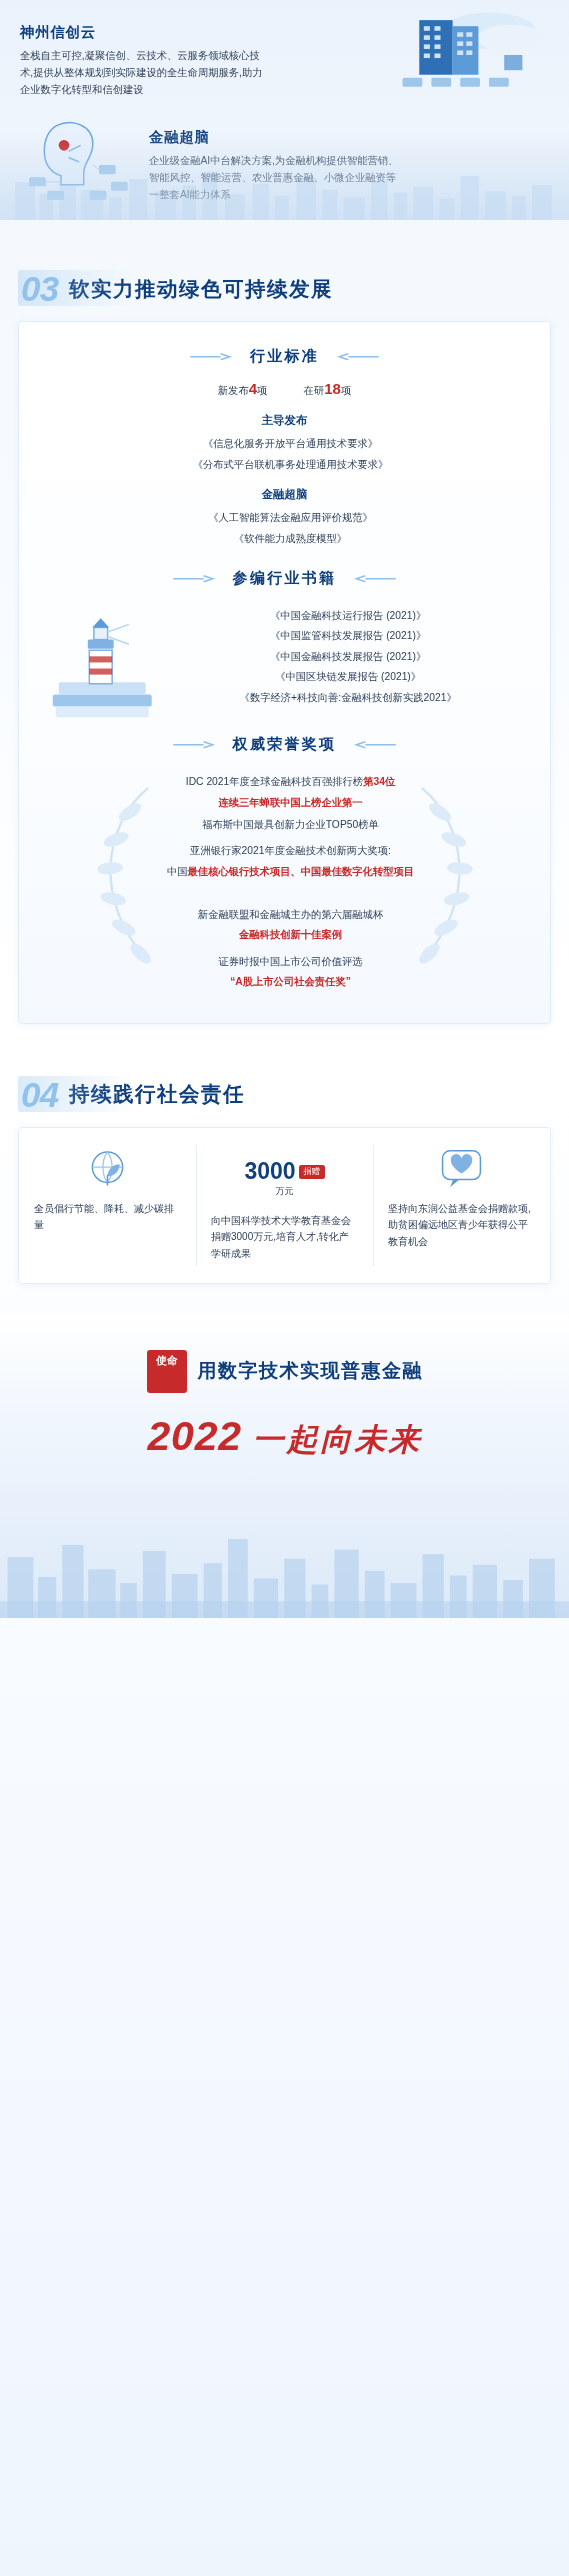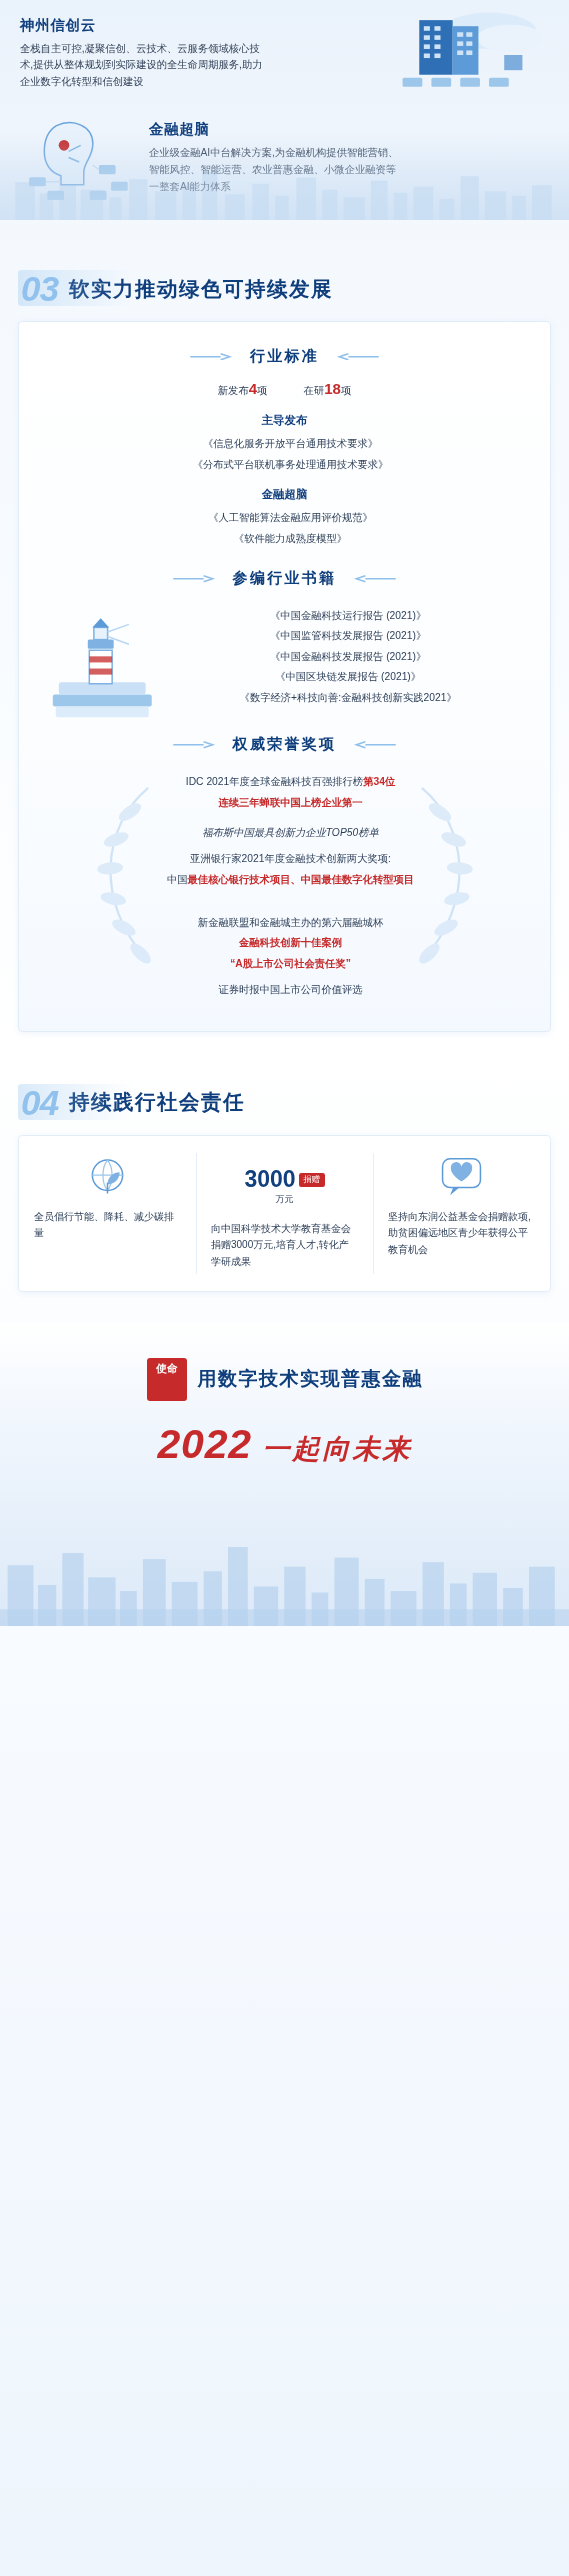--- a/index.html
+++ b/index.html
@@ -30,21 +30,21 @@
   .sky-deco{
     position:absolute;left:0;bottom:0;width:570px;height:91px;
     background:linear-gradient(180deg,rgba(221,234,248,0) 0%,rgba(200,221,243,.75) 100%);
   }
   .skyline{
     position:absolute;left:0;bottom:0;width:570px;height:68px;opacity:.55;
   }
   .prod{
     position:relative;
     display:flex;
-    align-items:center;
+    align-items:flex-end;
     padding:0 20px;
     box-sizing:border-box;
     width:570px;
   }
   .prod .txt{flex:1;}
   .prod .ttl{
     font-size:14.4px;font-weight:bold;color:#12407e;letter-spacing:0.8px;margin-bottom:6px;
   }
   .prod .desc{
     font-size:10.3px;line-height:16.7px;color:#2f3f55;max-width:251px;
@@ -175,21 +175,21 @@
   .footer .seal{
     display:inline-block;width:40px;height:43px;background:#c62a2a;color:#fff;
     font-size:10.6px;font-weight:bold;line-height:13.7px;border-radius:3px;
     padding:4.6px 3px;box-sizing:border-box;margin-right:10.6px;vertical-align:middle;
     letter-spacing:0;
   }
   .footer .year{
     margin-top:20px;font-size:41px;font-weight:bold;font-style:italic;
     color:#c62a2a;letter-spacing:0.8px;
   }
-  .footer .year .sub{font-size:27px;margin-left:10.6px;letter-spacing:3px;}
+  .footer .year .sub{font-size:31px;margin-left:10.6px;letter-spacing:3px;}
   .footer .city{
     position:absolute;left:0;bottom:0;width:570px;height:114px;opacity:.75;
   }
 </style>
 </head>
 <body>
 
 <div class="page">
 
   <div class="top-region">
@@ -413,33 +413,33 @@
         </g>
       </svg>
 
       <div class="ct awards">
         <div class="std-row">
           <span>IDC 2021年度全球金融科技百强排行榜</span><span class="hl">第34位</span>
         </div>
         <div class="std-row">
           <span class="hl">连续三年蝉联中国上榜企业第一</span>
         </div>
-        <div class="std-row" style="margin-top:11px;font-style:italic;">福布斯中国最具创新力企业TOP50榜单</div>
+        <div class="std-row" style="margin-top:3px;">福布斯中国最具创新力企业TOP50榜单</div>
         <div class="std-row" style="margin-top:7.6px;">亚洲银行家2021年度金融技术创新两大奖项:</div>
         <div class="std-row">
           <span>中国</span><span class="hl">最佳核心银行技术项目、中国最佳数字化转型项目</span>
         </div>
         <div class="std-row" style="margin-top:24px;">新金融联盟和金融城主办的第六届融城杯</div>
         <div class="std-row">
           <span class="hl">金融科技创新十佳案例</span>
         </div>
+        <div class="std-row" style="margin-top:7.6px;">证券时报中国上市公司价值评选</div>
         <div class="std-row">
           <span class="hl">“A股上市公司社会责任奖”</span>
         </div>
-        <div class="std-row" style="margin-top:7.6px;">证券时报中国上市公司价值评选</div>
       </div>
     </div>
   </div>
 
   <div class="sec-head" style="margin-top:38px;">
     <div class="name-deco"></div>
     <div class="num">04</div>
     <div class="name">持续践行社会责任</div>
   </div>
 

